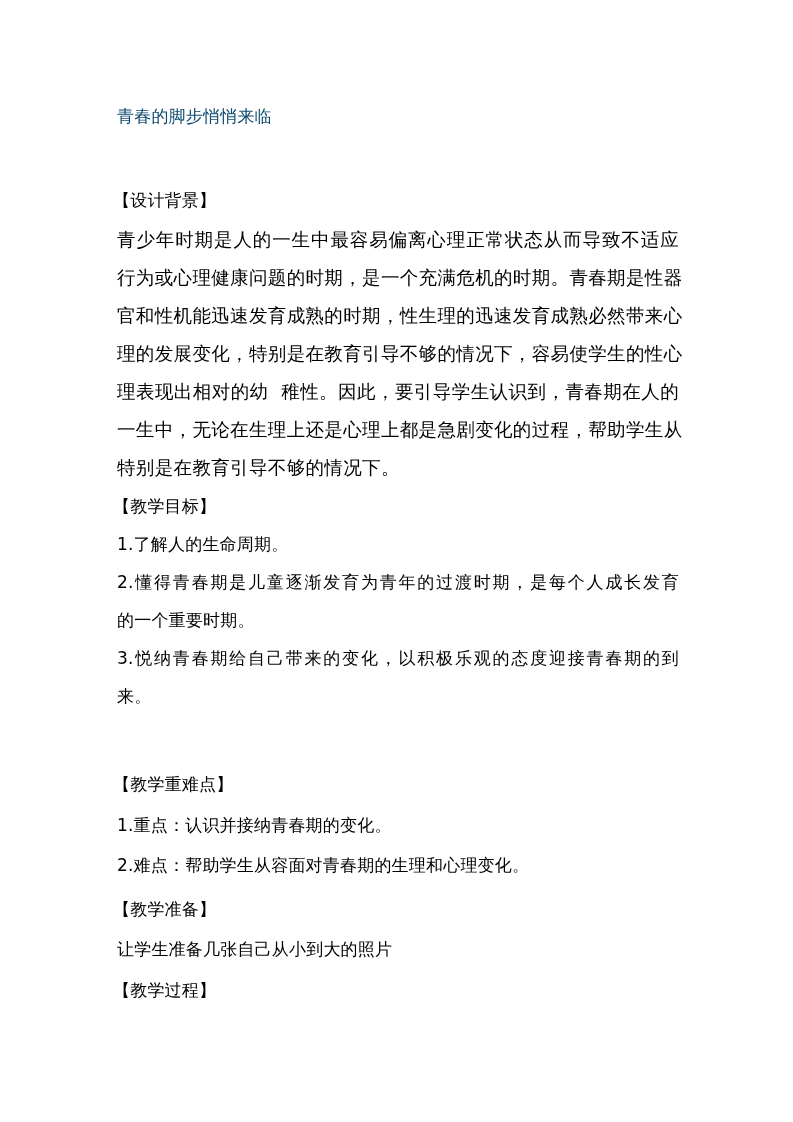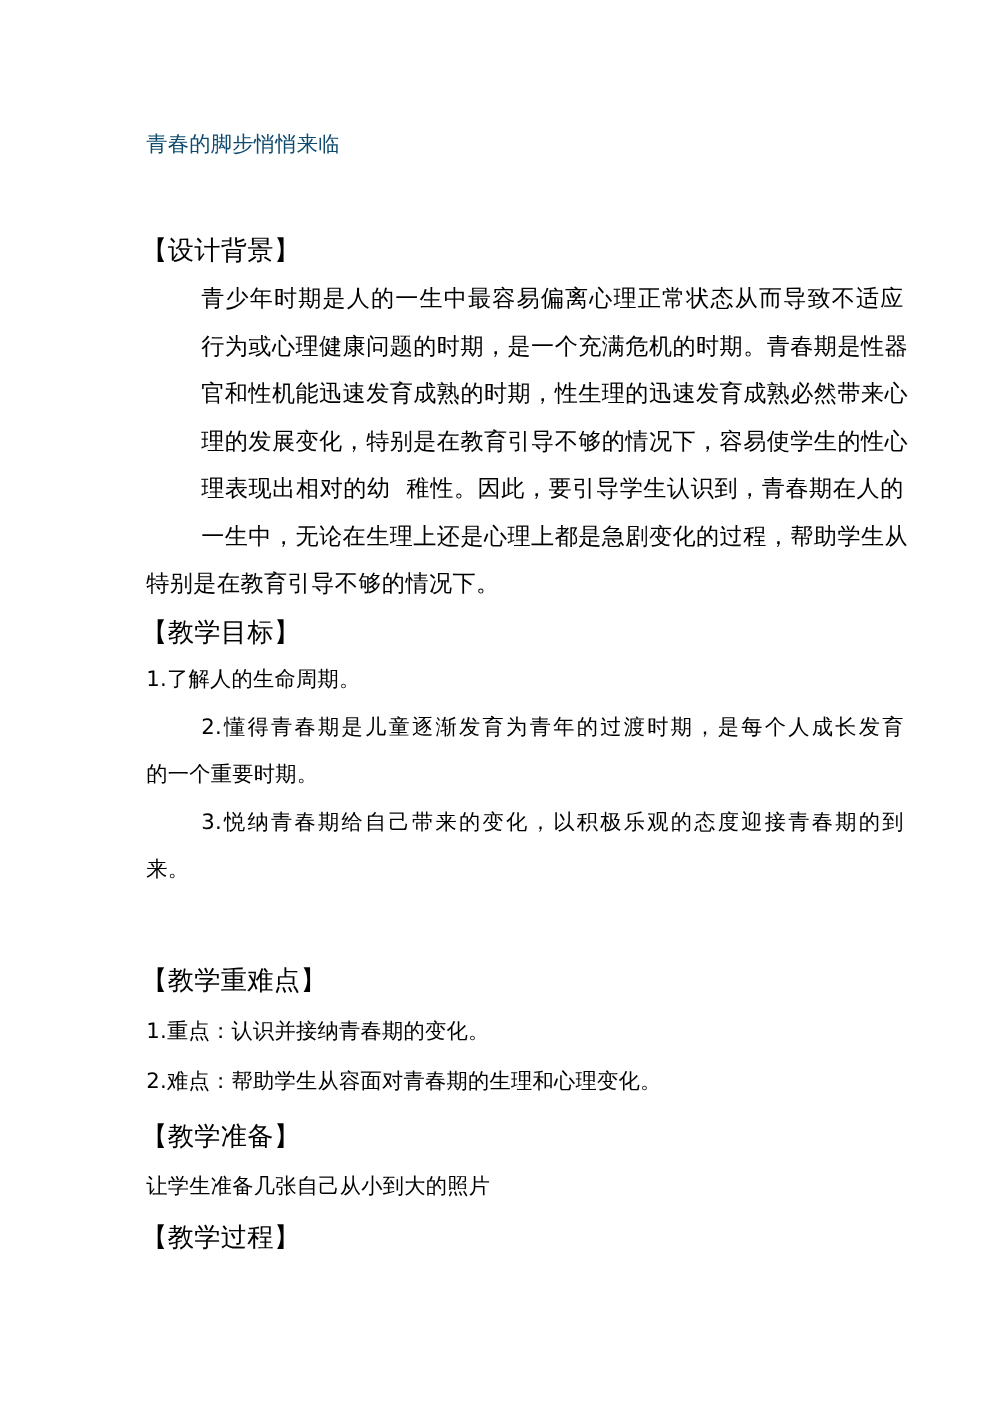--- a/index.html
+++ b/index.html
@@ -28,34 +28,33 @@
       font-size: 18.5px;
       line-height: 24px;
       letter-spacing: 0.35px;
     }
     .title {
       font-size: 17px;
       letter-spacing: 0.2px;
       color: #0c4a6e;
     }
     .heading {
-      font-size: 21px;
+      font-size: 17px;
       letter-spacing: 0.2px;
       left: 0;
     }
     .item {
       font-size: 17px;
       letter-spacing: 0.2px;
       text-align: right;
     }
     .justify {
       width: 562px;
       text-align: justify;
       text-align-last: justify;
-      margin-left: 44px;
     }
   </style>
 </head>
 <body>
 
 <div class="page">
 
   <div class="line title" style="top:104px;">青春的脚步悄悄来临</div>
 
   <div class="line heading" style="top:188px; left:-4px;">【设计背景】</div>

